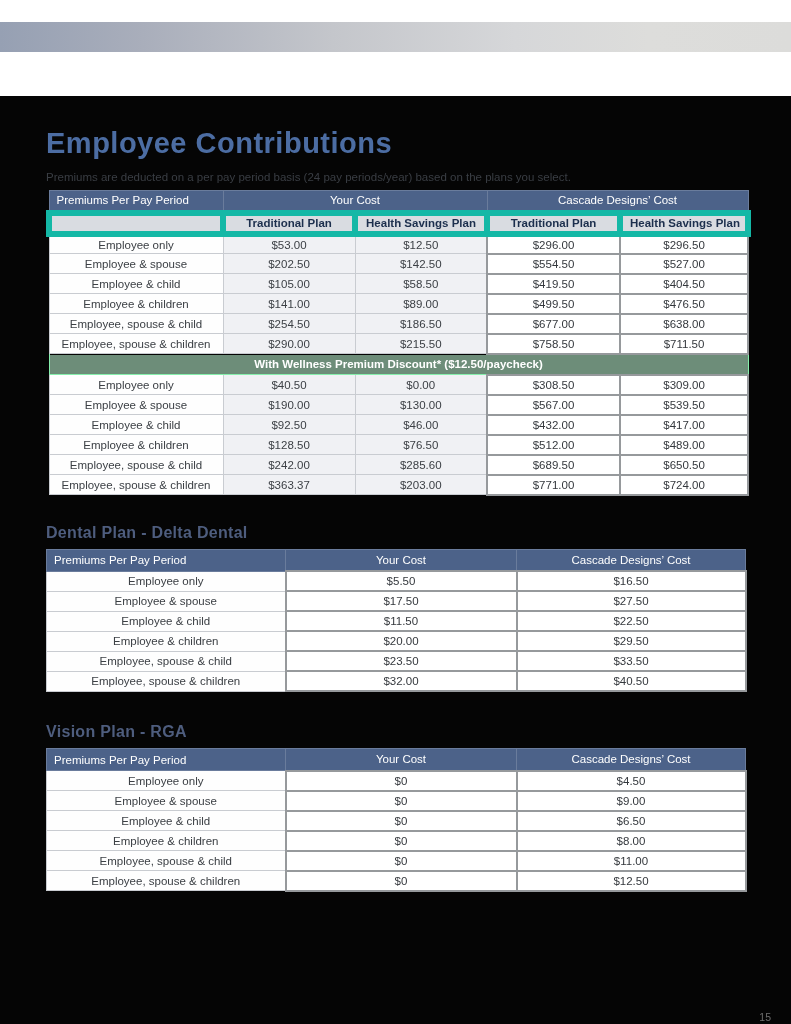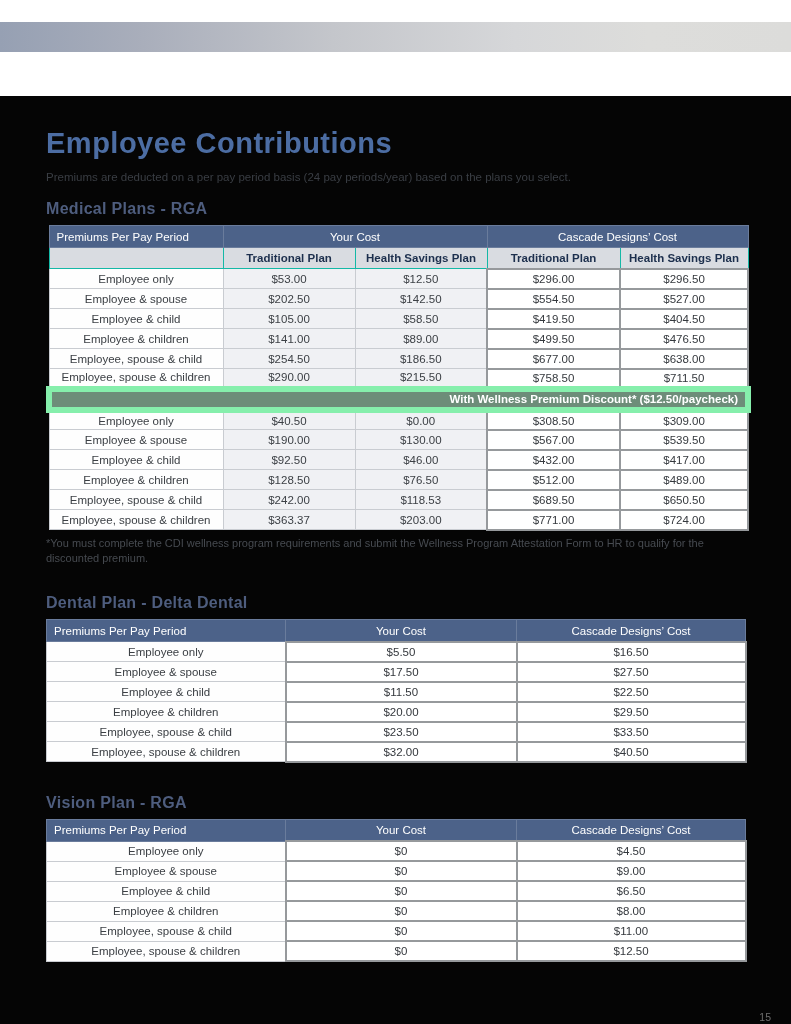--- a/index.html
+++ b/index.html
@@ -73,21 +73,21 @@
     text-align: center;
     border: 1px solid #6a7c9c;
   }
   tr.hdr th.hleft { text-align: left; }
   tr.sub td {
     background: #d9dce1;
     color: #1c2f4d;
     font-weight: bold;
     text-align: center;
     height: 21px;
-    border: 1px solid #14b8a6;
+    border: 6px solid #14b8a6;
   }
   td.lbl {
     background: #fefefe;
     color: #3c4045;
     text-align: center;
     height: 20px;
     border: 1px solid #c9ccd1;
   }
   td.lt {
     background: #f0f1f4;
@@ -100,23 +100,23 @@
     background: #ffffff;
     color: #34383d;
     text-align: center;
     height: 20px;
     border: 2px solid #96999c;
   }
   tr.wellness td {
     background: #6d8d79;
     color: #ffffff;
     font-weight: bold;
-    text-align: right;
+    text-align: center;
     height: 21px;
-    border: 6px solid #86efac;
+    border: 1px solid #86efac;
   }
   .footnote {
     margin-top: 5px;
     font-size: 11px;
     line-height: 1.4;
     color: #474b51;
     width: 699px;
   }
   .pagenum {
     position: absolute;
@@ -130,21 +130,20 @@
 <body>
 
 <div class="page">
   <div class="top-strip"></div>
   <div class="gradient-bar"></div>
 
   <div class="black-area">
     <h1 class="doc-title">Employee Contributions</h1>
     <div class="subtitle">Premiums are deducted on a per pay period basis (24 pay periods/year) based on the plans you select.</div>
 
-    <h2 class="sec-heading sec-medical">Medical Plans - RGA</h2>
 
     <table class="tbl">
       <colgroup>
         <col style="width:174px">
           <col style="width:132px">
           <col style="width:132px">
           <col style="width:133px">
           <col style="width:128px">
       </colgroup>
       <tbody>
@@ -229,35 +228,34 @@
         <tr>
           <td class="lbl">Employee &amp; children</td>
           <td class="lt">$128.50</td>
           <td class="lt">$76.50</td>
           <td class="dk">$512.00</td>
           <td class="dk">$489.00</td>
         </tr>
         <tr>
           <td class="lbl">Employee, spouse &amp; child</td>
           <td class="lt">$242.00</td>
-          <td class="lt">$118.53</td>
+          <td class="lt">$285.60</td>
           <td class="dk">$689.50</td>
           <td class="dk">$650.50</td>
         </tr>
         <tr>
           <td class="lbl">Employee, spouse &amp; children</td>
           <td class="lt">$363.37</td>
           <td class="lt">$203.00</td>
           <td class="dk">$771.00</td>
           <td class="dk">$724.00</td>
         </tr>
       </tbody>
     </table>
 
-    <div class="footnote">*You must complete the CDI wellness program requirements and submit the Wellness Program Attestation Form to HR to qualify for the discounted premium.</div>
 
     <h2 class="sec-heading sec-dental">Dental Plan - Delta Dental</h2>
 
     <table class="tbl">
       <colgroup>
         <col style="width:239px">
           <col style="width:231px">
           <col style="width:229px">
       </colgroup>
       <tbody>

